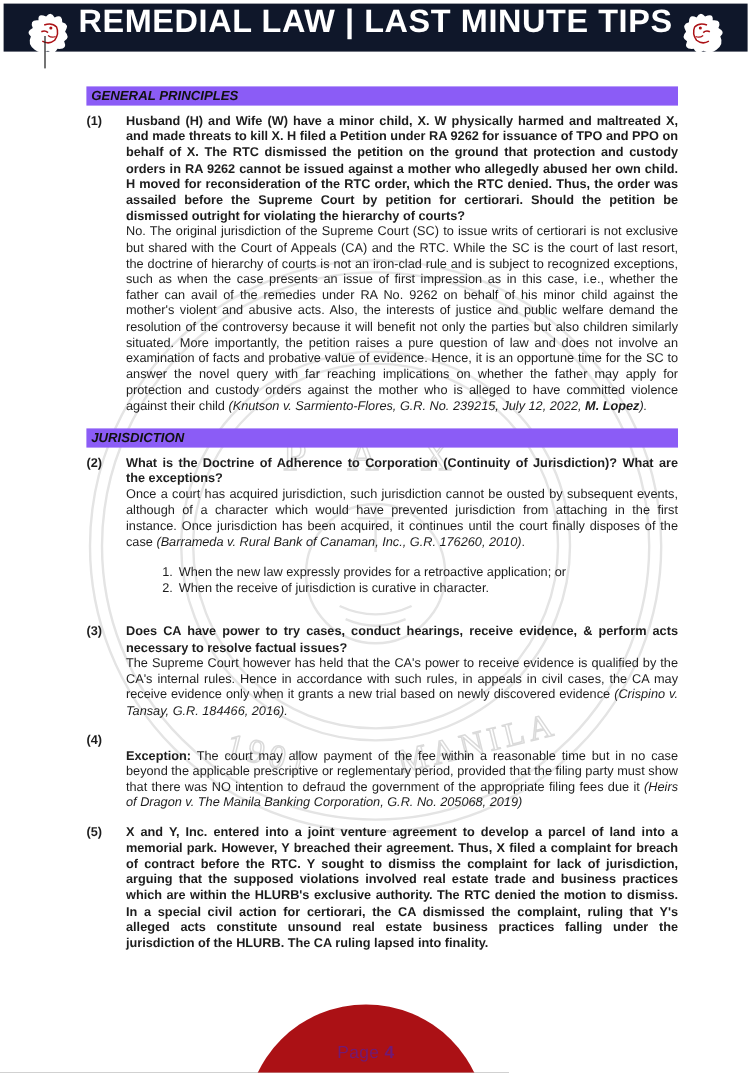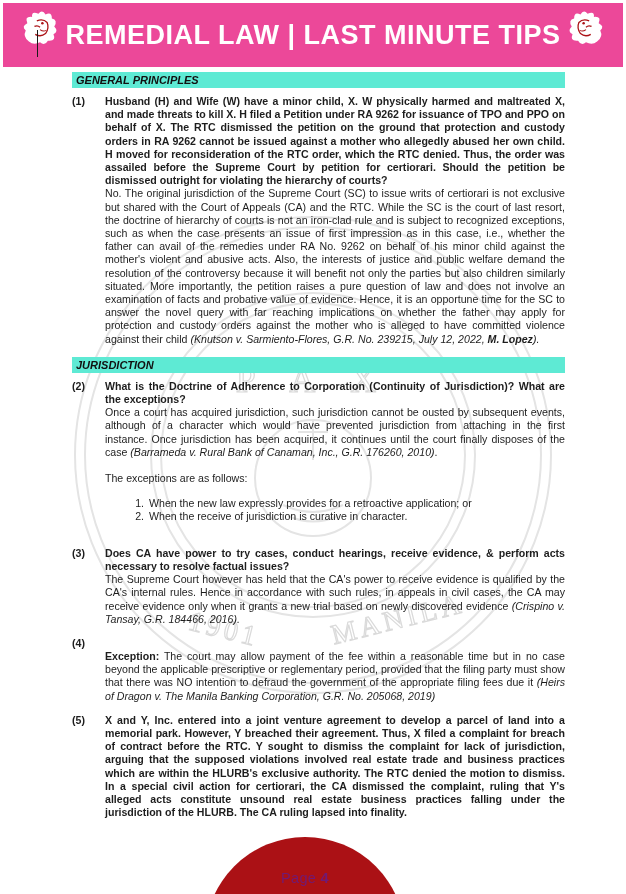--- a/index.html
+++ b/index.html
@@ -3,37 +3,37 @@
 <meta charset="utf-8">
 <style>
   html,body{margin:0;padding:0;background:#888;}
   #page{
     position:relative;width:626px;height:894px;background:#ffffff;
     margin:0 auto;overflow:hidden;
     font-family:"Liberation Sans",sans-serif;color:#1d1d1d;
   }
   
   .banner{
-    position:absolute;top:3px;left:3px;right:3px;height:64px;
-    background:#ec4899;display:flex;align-items:center;justify-content:center;
+    position:absolute;top:3px;left:3px;right:3px;height:40px;
+    background:#0f172a;display:flex;align-items:flex-start;justify-content:center;
   }
   .banner-title{
     color:#ffffff;font-weight:bold;font-size:27px;letter-spacing:.5px;
     white-space:nowrap;
   }
   .logo{position:absolute;top:6px;width:38px;height:38px;}
   .logo-left{left:18px;}
   .logo-right{right:18px;transform:scaleX(-1);}
   .spine-line{position:absolute;left:37px;top:30px;width:1px;height:27px;background:#1a1a1a;}
   
   .watermark{position:absolute;left:0;top:0;pointer-events:none;}
   
   .content{position:absolute;left:72px;top:72px;width:493px;}
   .section-bar{
-    background:#5eead4;color:#111;font-weight:bold;font-style:italic;
+    background:#8b5cf6;color:#111;font-weight:bold;font-style:italic;
     font-size:11px;padding:2px 16px 2px 4px;margin-bottom:7px;
   }
   .qa{display:flex;margin-bottom:11px;position:relative;}
   .qnum{width:33px;flex:0 0 33px;font-weight:bold;font-size:10.6px;line-height:13.2px;}
   .qbody{flex:1;min-width:0;}
   .qbody p{margin:0;font-size:10.6px;line-height:13.2px;text-align:justify;}
   p.question{font-weight:bold;}
   .gap-top{margin-top:13px !important;}
   .seg-normal{}
   .seg-italic{font-style:italic;}
@@ -107,21 +107,20 @@
     </div>
 
     <div class="section-block">
       <div class="section-bar">JURISDICTION</div>
 
       <div class="qa">
         <div class="qnum">(2)</div>
         <div class="qbody">
           <p class="question">What is the Doctrine of Adherence to Corporation (Continuity of Jurisdiction)? What are the exceptions?</p>
           <p class="answer"><span class="seg-normal">Once a court has acquired jurisdiction, such jurisdiction cannot be ousted by subsequent events, although of a character which would have prevented jurisdiction from attaching in the first instance. Once jurisdiction has been acquired, it continues until the court finally disposes of the case </span><span class="seg-italic">(Barrameda v. Rural Bank of Canaman, Inc., G.R. 176260, 2010)</span><span class="seg-normal">.</span></p>
-          <p class="gap-top">The exceptions are as follows:</p>
           <ol class="exc-list">
               <li>When the new law expressly provides for a retroactive application; or</li>
               <li>When the receive of jurisdiction is curative in character.</li>
             </ol>
         </div>
       </div>
 
       <div class="qa">
         <div class="qnum">(3)</div>
         <div class="qbody">

